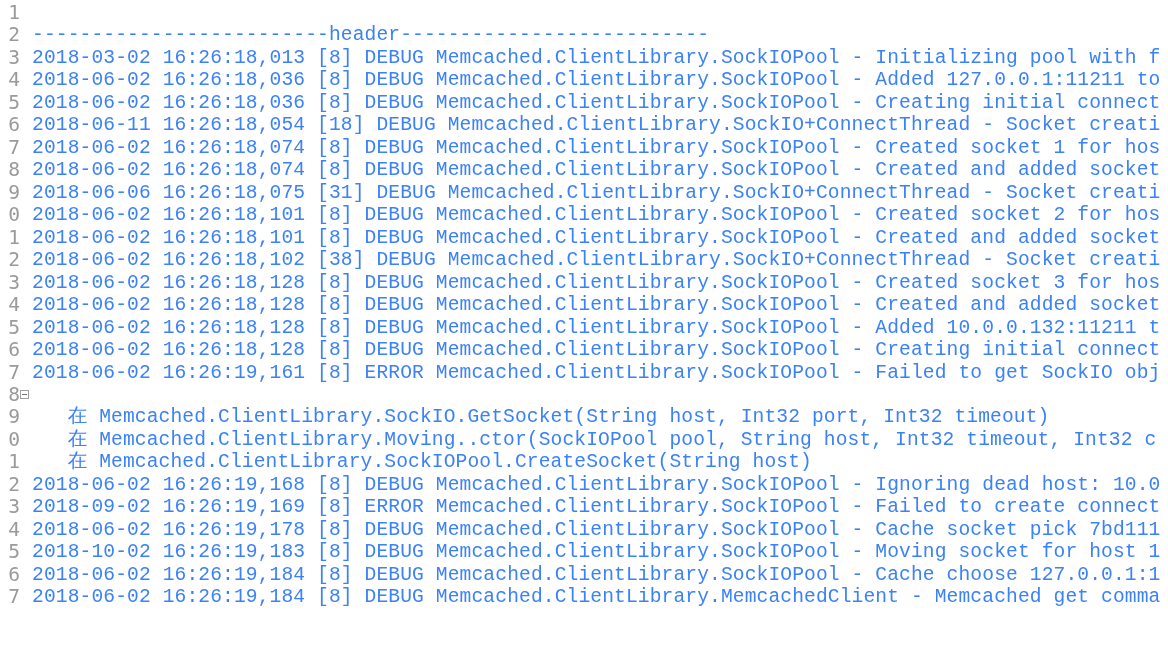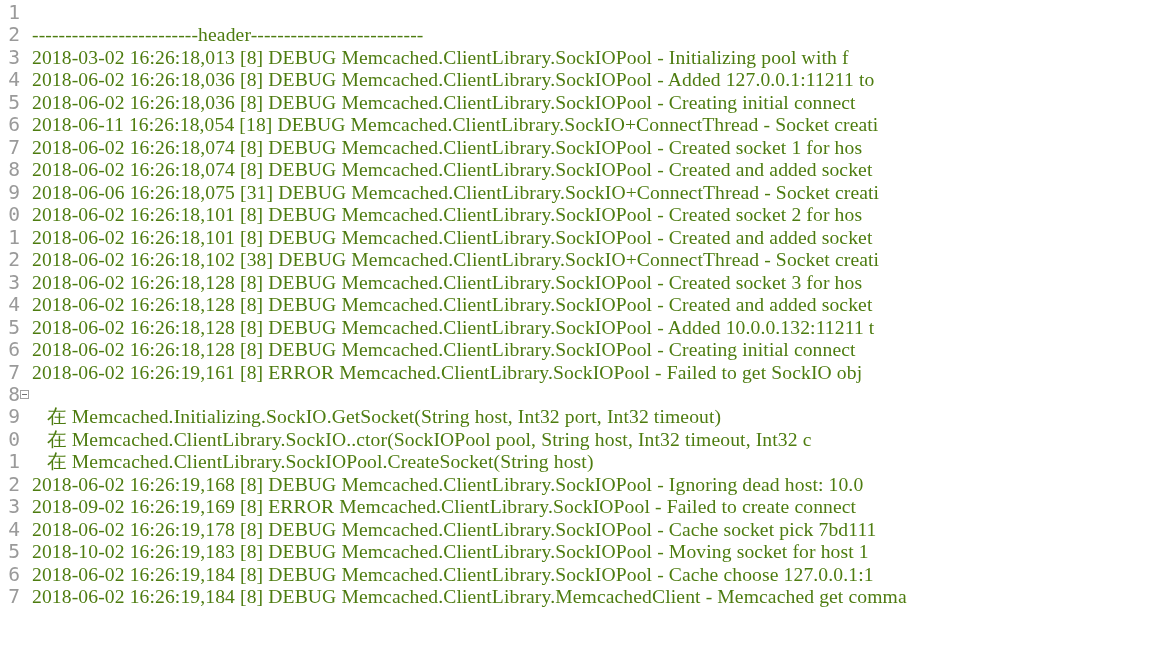--- a/index.html
+++ b/index.html
@@ -75,24 +75,24 @@
     top: 3px;
     width: 5px;
     height: 1px;
     background: #707070;
   }
 
   .line-text {
     position: absolute;
     left: 32px;
     top: 0;
-    color: #4d7c0f;
+    color: #3b82f6;
     white-space: pre;
     font-size: 19.6px;
-    font-family: Liberation Serif, serif;
+    font-family: Liberation Mono, monospace;
     letter-spacing: 0.12px;
   }
 </style>
 </head>
 <body>
 
 <div id="editor">
   <div class="code-area" id="code-area">
       <div class="line" style="position: absolute; left: 0px; top: 2px; width: 1168px;"><span class="gutter-num">1</span><span class="line-text"></span></div>
       <div class="line" style="position: absolute; left: 0px; top: 24.47px; width: 1168px;"><span class="gutter-num">2</span><span class="line-text">-------------------------header--------------------------</span></div>
@@ -105,22 +105,22 @@
       <div class="line" style="position: absolute; left: 0px; top: 181.76px; width: 1168px;"><span class="gutter-num">9</span><span class="line-text">2018-06-06 16:26:18,075 [31] DEBUG Memcached.ClientLibrary.SockIO+ConnectThread - Socket creati</span></div>
       <div class="line" style="position: absolute; left: 0px; top: 204.23px; width: 1168px;"><span class="gutter-num">0</span><span class="line-text">2018-06-02 16:26:18,101 [8] DEBUG Memcached.ClientLibrary.SockIOPool - Created socket 2 for hos</span></div>
       <div class="line" style="position: absolute; left: 0px; top: 226.7px; width: 1168px;"><span class="gutter-num">1</span><span class="line-text">2018-06-02 16:26:18,101 [8] DEBUG Memcached.ClientLibrary.SockIOPool - Created and added socket</span></div>
       <div class="line" style="position: absolute; left: 0px; top: 249.17px; width: 1168px;"><span class="gutter-num">2</span><span class="line-text">2018-06-02 16:26:18,102 [38] DEBUG Memcached.ClientLibrary.SockIO+ConnectThread - Socket creati</span></div>
       <div class="line" style="position: absolute; left: 0px; top: 271.64px; width: 1168px;"><span class="gutter-num">3</span><span class="line-text">2018-06-02 16:26:18,128 [8] DEBUG Memcached.ClientLibrary.SockIOPool - Created socket 3 for hos</span></div>
       <div class="line" style="position: absolute; left: 0px; top: 294.11px; width: 1168px;"><span class="gutter-num">4</span><span class="line-text">2018-06-02 16:26:18,128 [8] DEBUG Memcached.ClientLibrary.SockIOPool - Created and added socket</span></div>
       <div class="line" style="position: absolute; left: 0px; top: 316.58px; width: 1168px;"><span class="gutter-num">5</span><span class="line-text">2018-06-02 16:26:18,128 [8] DEBUG Memcached.ClientLibrary.SockIOPool - Added 10.0.0.132:11211 t</span></div>
       <div class="line" style="position: absolute; left: 0px; top: 339.05px; width: 1168px;"><span class="gutter-num">6</span><span class="line-text">2018-06-02 16:26:18,128 [8] DEBUG Memcached.ClientLibrary.SockIOPool - Creating initial connect</span></div>
       <div class="line" style="position: absolute; left: 0px; top: 361.52px; width: 1168px;"><span class="gutter-num">7</span><span class="line-text">2018-06-02 16:26:19,161 [8] ERROR Memcached.ClientLibrary.SockIOPool - Failed to get SockIO obj</span></div>
       <div class="line" style="position: absolute; left: 0px; top: 383.99px; width: 1168px;"><span class="gutter-num">8</span><span class="fold-marker"></span></div>
-      <div class="line" style="position: absolute; left: 0px; top: 406.46px; width: 1168px;"><span class="gutter-num">9</span><span class="line-text">   在 Memcached.Initializing.SockIO.GetSocket(String host, Int32 port, Int32 timeout)</span></div>
-      <div class="line" style="position: absolute; left: 0px; top: 428.93px; width: 1168px;"><span class="gutter-num">0</span><span class="line-text">   在 Memcached.ClientLibrary.SockIO..ctor(SockIOPool pool, String host, Int32 timeout, Int32 c</span></div>
+      <div class="line" style="position: absolute; left: 0px; top: 406.46px; width: 1168px;"><span class="gutter-num">9</span><span class="line-text">   在 Memcached.ClientLibrary.SockIO.GetSocket(String host, Int32 port, Int32 timeout)</span></div>
+      <div class="line" style="position: absolute; left: 0px; top: 428.93px; width: 1168px;"><span class="gutter-num">0</span><span class="line-text">   在 Memcached.ClientLibrary.Moving..ctor(SockIOPool pool, String host, Int32 timeout, Int32 c</span></div>
       <div class="line" style="position: absolute; left: 0px; top: 451.4px; width: 1168px;"><span class="gutter-num">1</span><span class="line-text">   在 Memcached.ClientLibrary.SockIOPool.CreateSocket(String host)</span></div>
       <div class="line" style="position: absolute; left: 0px; top: 473.87px; width: 1168px;"><span class="gutter-num">2</span><span class="line-text">2018-06-02 16:26:19,168 [8] DEBUG Memcached.ClientLibrary.SockIOPool - Ignoring dead host: 10.0</span></div>
       <div class="line" style="position: absolute; left: 0px; top: 496.34px; width: 1168px;"><span class="gutter-num">3</span><span class="line-text">2018-09-02 16:26:19,169 [8] ERROR Memcached.ClientLibrary.SockIOPool - Failed to create connect</span></div>
       <div class="line" style="position: absolute; left: 0px; top: 518.81px; width: 1168px;"><span class="gutter-num">4</span><span class="line-text">2018-06-02 16:26:19,178 [8] DEBUG Memcached.ClientLibrary.SockIOPool - Cache socket pick 7bd111</span></div>
       <div class="line" style="position: absolute; left: 0px; top: 541.28px; width: 1168px;"><span class="gutter-num">5</span><span class="line-text">2018-10-02 16:26:19,183 [8] DEBUG Memcached.ClientLibrary.SockIOPool - Moving socket for host 1</span></div>
       <div class="line" style="position: absolute; left: 0px; top: 563.75px; width: 1168px;"><span class="gutter-num">6</span><span class="line-text">2018-06-02 16:26:19,184 [8] DEBUG Memcached.ClientLibrary.SockIOPool - Cache choose 127.0.0.1:1</span></div>
       <div class="line" style="position: absolute; left: 0px; top: 586.22px; width: 1168px;"><span class="gutter-num">7</span><span class="line-text">2018-06-02 16:26:19,184 [8] DEBUG Memcached.ClientLibrary.MemcachedClient - Memcached get comma</span></div>
     </div>
 </div>
 

